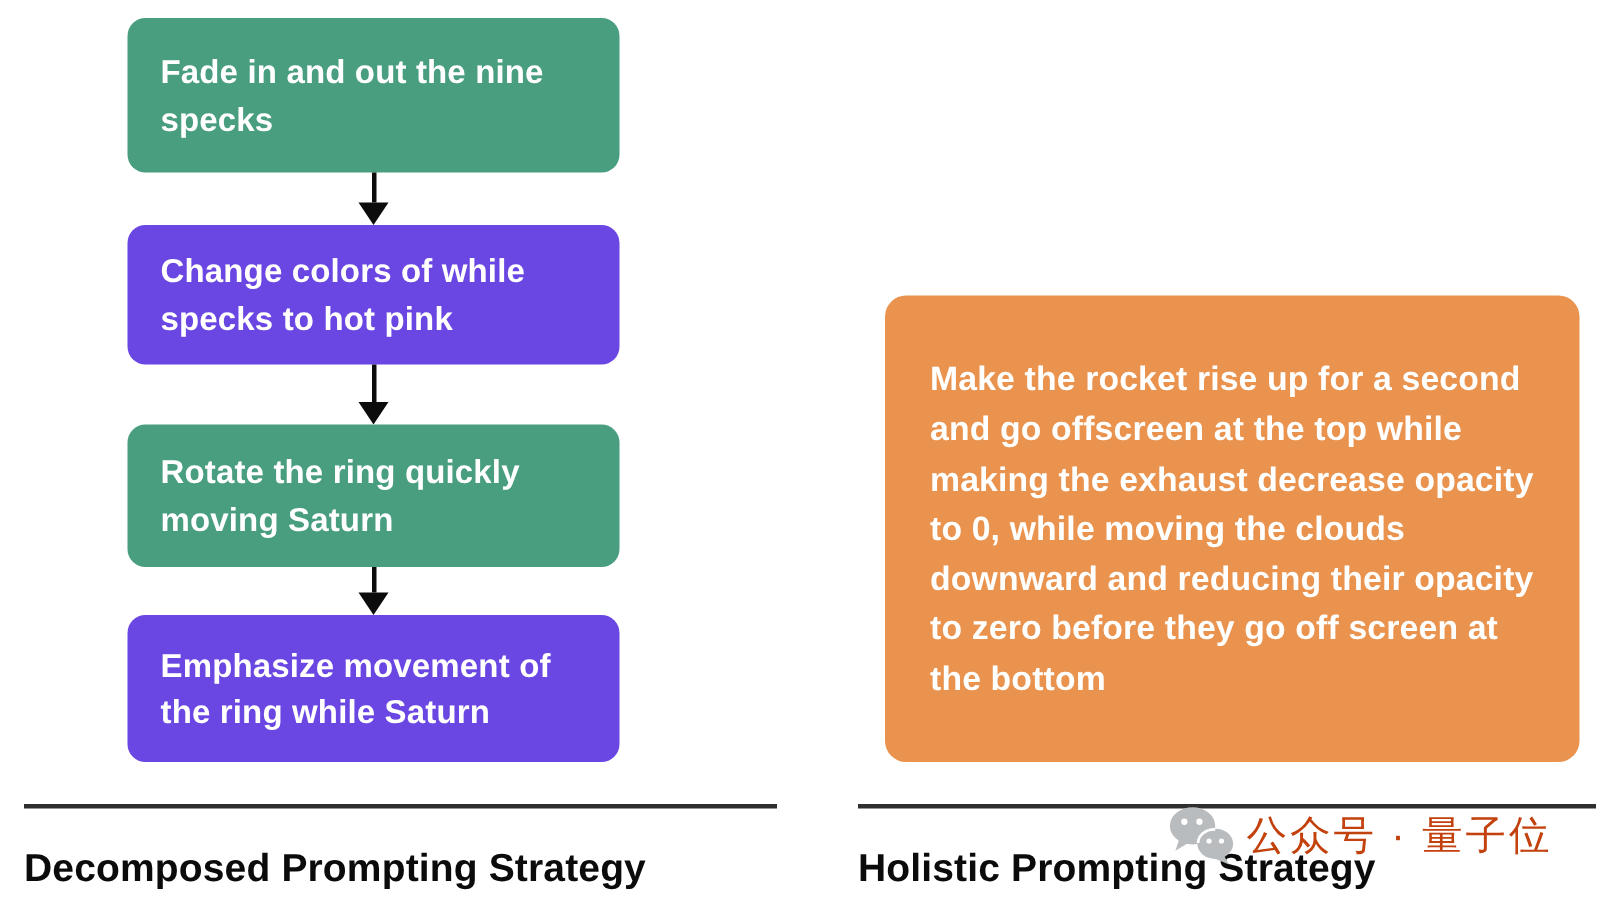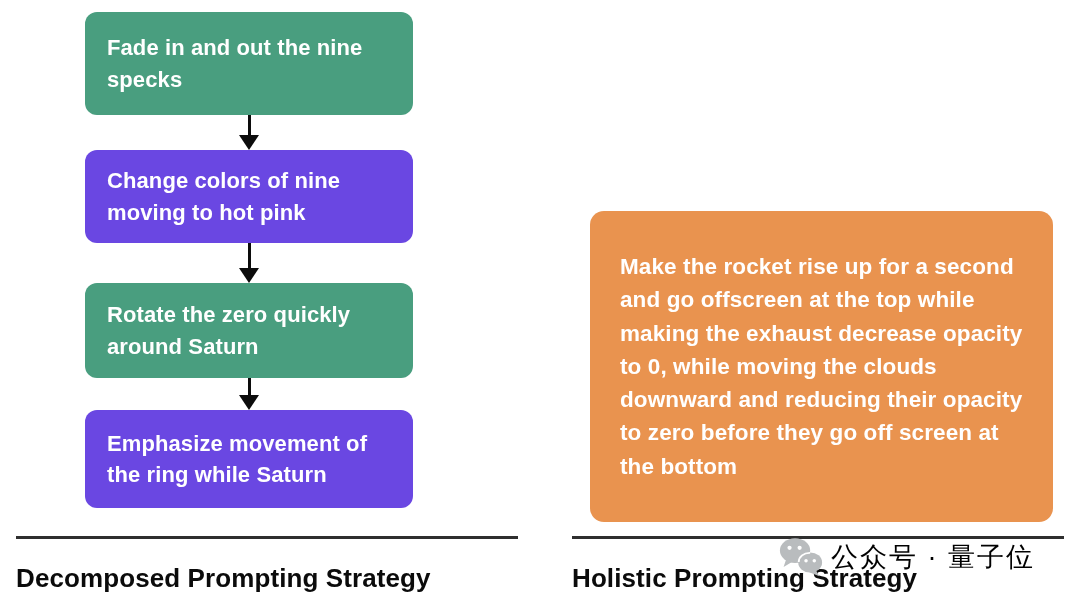--- a/index.html
+++ b/index.html
@@ -37,21 +37,21 @@
   .arrow .stem { width: 3px; flex: 1 1 auto; background: #0c0c0c; }
   .arrow .head {
     width: 0; height: 0; flex: 0 0 auto;
     border-left: 10px solid transparent;
     border-right: 10px solid transparent;
     border-top: 15px solid #0c0c0c;
   }
 
   
   .holistic {
-    position: absolute; left: 590px; top: 211px; width: 463px; height: 311px;
+    position: absolute; left: 590px; top: 197px; width: 463px; height: 311px;
     border-radius: 14px;
     display: flex; align-items: center;
     padding: 18px 30px;
     color: #ffffff;
     font-size: 22.5px; font-weight: 700; line-height: 1.48;
     letter-spacing: 0.1px;
   }
 
   
   .rule { position: absolute; height: 3px; background: #2f2f2f; }
@@ -86,30 +86,30 @@
     <div class="step b1" style="background-color: rgb(73, 158, 127);">
       <span>Fade in and out the nine specks</span>
     </div>
 
     <div class="arrow a1">
       <div class="stem"></div>
       <div class="head"></div>
     </div>
 
     <div class="step b2" style="background-color: rgb(106, 71, 226);">
-      <span>Change colors of nine moving to hot pink</span>
+      <span>Change colors of while specks to hot pink</span>
     </div>
 
     <div class="arrow a2">
       <div class="stem"></div>
       <div class="head"></div>
     </div>
 
     <div class="step b3" style="background-color: rgb(73, 158, 127);">
-      <span>Rotate the zero quickly around Saturn</span>
+      <span>Rotate the ring quickly moving Saturn</span>
     </div>
 
     <div class="arrow a3">
       <div class="stem"></div>
       <div class="head"></div>
     </div>
 
     <div class="step b4" style="background-color: rgb(106, 71, 226);">
       <span>Emphasize movement of the ring while Saturn</span>
     </div>
@@ -138,16 +138,16 @@
       </g>
       <g fill="#ffffff">
         <path d="M30 16 a13.5 11.5 0 0 0 -9 10 a13.5 11.5 0 0 1 9 -10 Z" opacity="0"></path>
         <circle cx="11.5" cy="12" r="2.3"></circle>
         <circle cx="22.5" cy="12" r="2.3"></circle>
         <circle cx="29.5" cy="26" r="1.9"></circle>
         <circle cx="38.5" cy="26" r="1.9"></circle>
         <path d="M20.5 27.5 a13 11 0 0 1 13.5 -11 l0 2 a11 9 0 0 0 -11.5 9 Z"></path>
       </g>
     </svg>
-    <span class="wm-text" style="color: #000000;">公众号 · 量子位</span>
+    <span class="wm-text" style="color: #c2410c;">公众号 · 量子位</span>
   </div>
 
 </div>
 
 </body></html>

